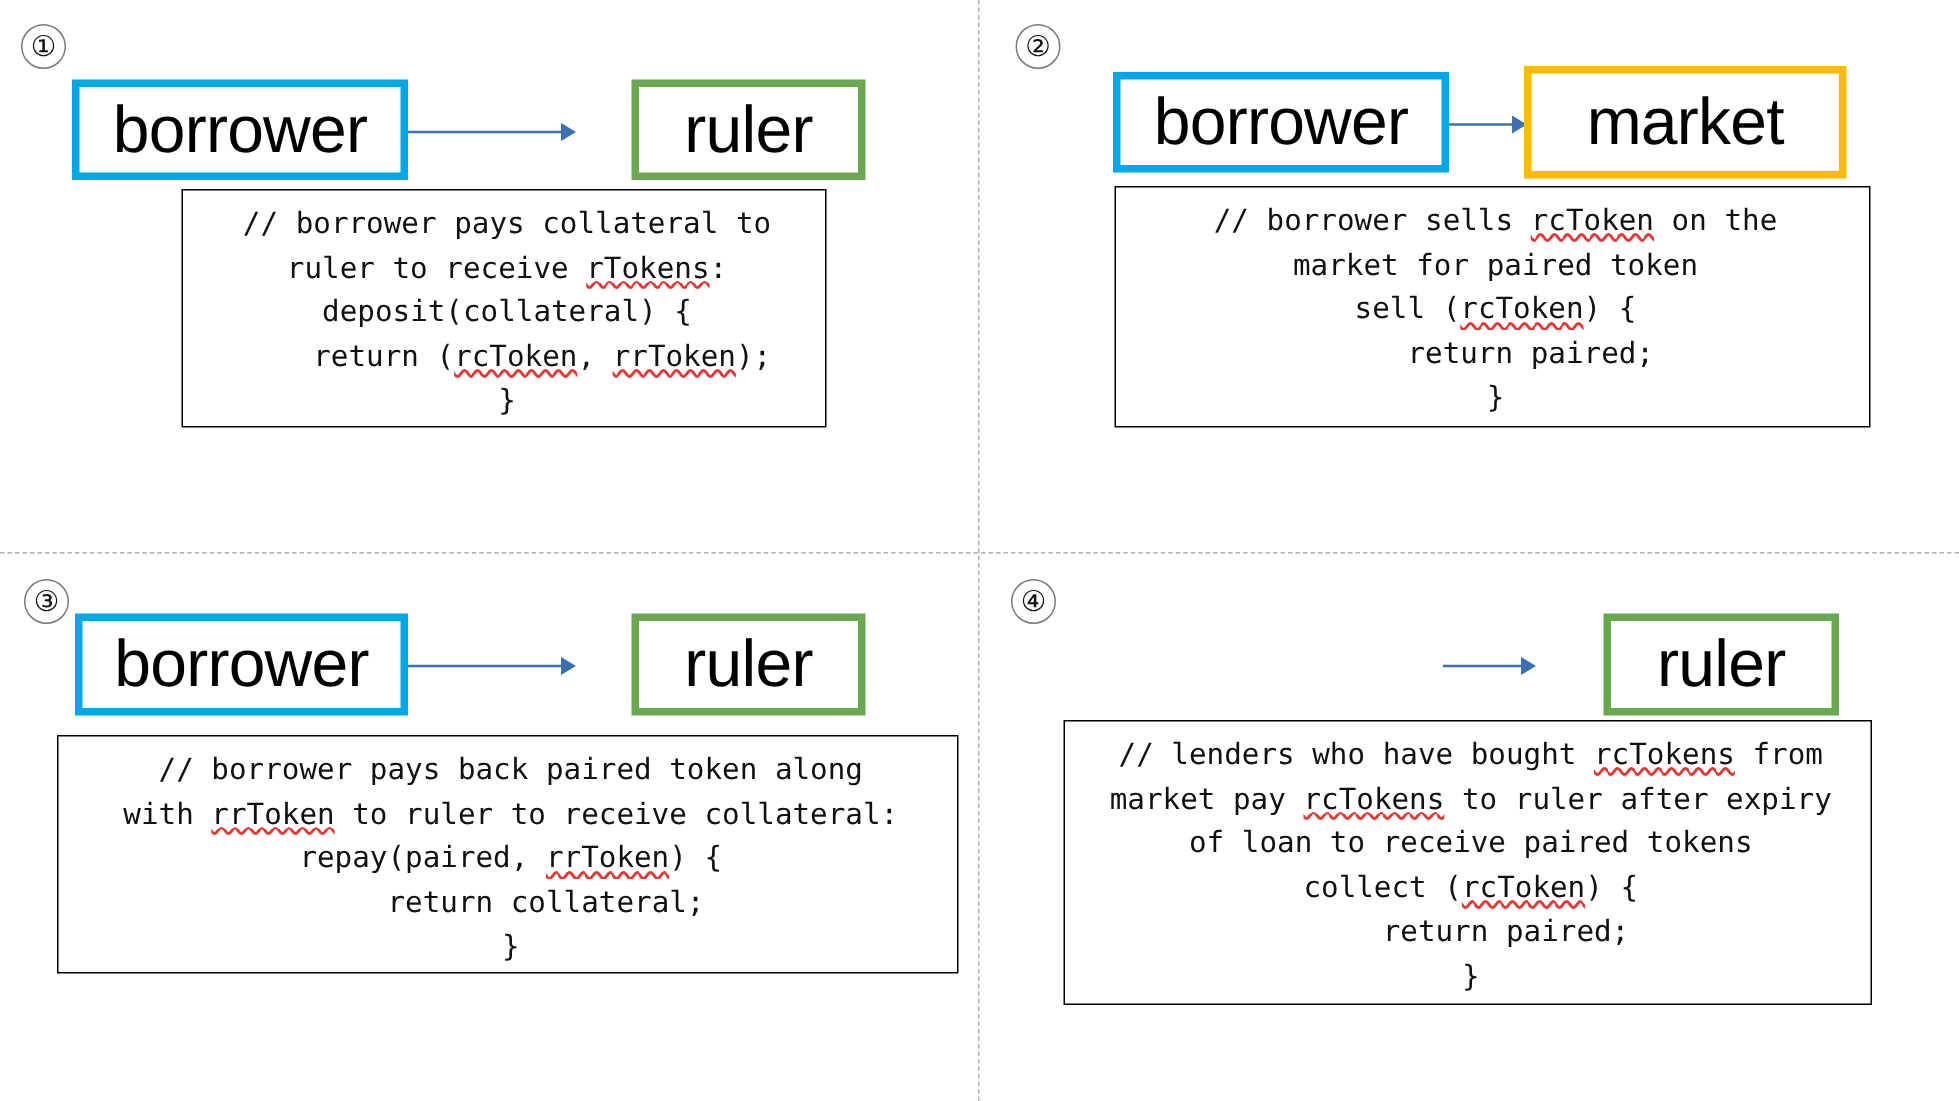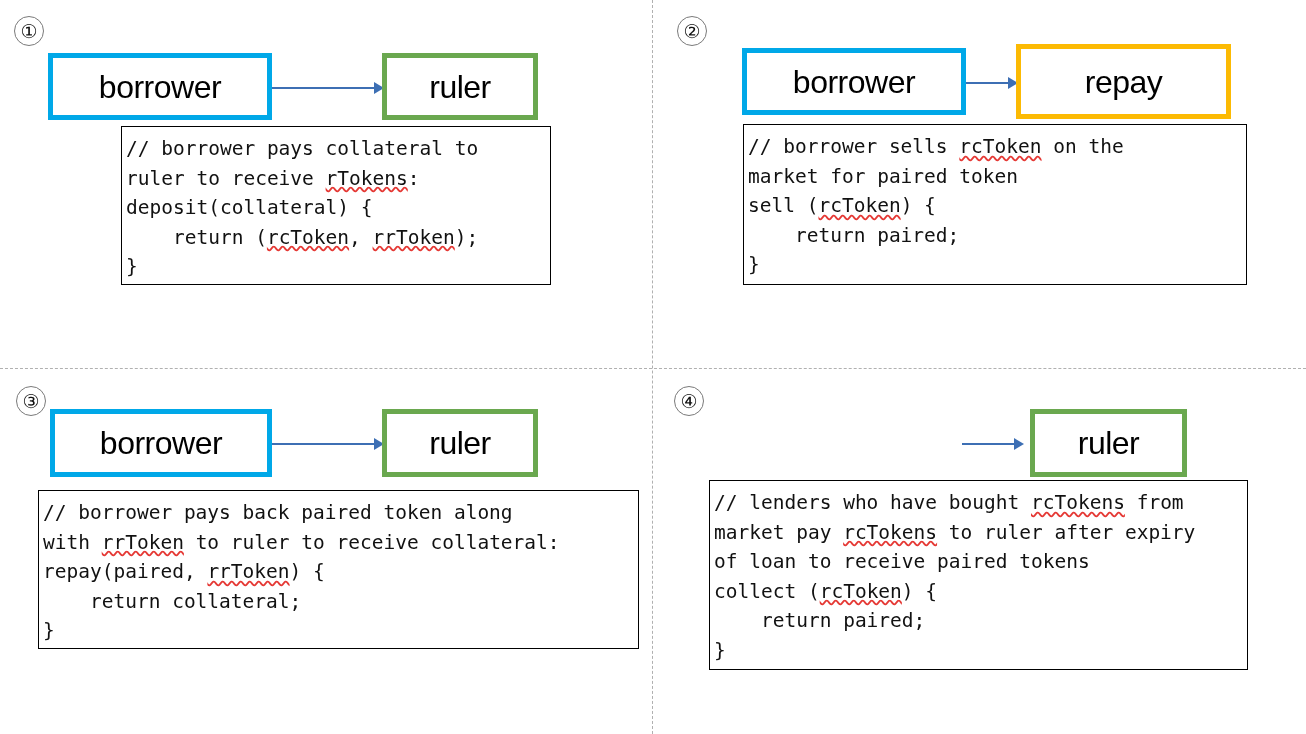--- a/index.html
+++ b/index.html
@@ -64,28 +64,28 @@
     position: absolute;
     box-sizing: border-box;
     background: #ffffff;
     border-style: solid;
     border-width: 5px;
     display: flex;
     align-items: center;
     justify-content: center;
     color: #000000;
     font-family: "Liberation Sans", sans-serif;
-    font-size: 32px;
+    font-size: 44px;
     font-weight: 400;
     letter-spacing: -0.5px;
     line-height: 1;
     white-space: nowrap;
   }
   .actor-box.blue   { border-color: #00a8e8; }
-  .actor-box.green  { border-color: #6aa84f; }
+  .actor-box.green  { border-color: #6aa84f; margin-left: 39px; }
   .actor-box.yellow { border-color: #fcba03; }
 
   
   .arrow-svg {
     position: absolute;
     overflow: visible;
   }
 
   
   .code-box {
@@ -93,20 +93,21 @@
     box-sizing: border-box;
     background: #ffffff;
     border: 1.5px solid #000000;
     color: #111111;
     font-family: "DejaVu Sans Mono", monospace;
     font-size: 19.5px;
     line-height: 29.5px;
     white-space: pre;
     padding: 7px 0 7px 4px;
     overflow: visible;
+    text-align: center;
   }
   .code-line { display: block; height: 29.5px; }
   .sp {
     text-decoration: underline wavy #e53935;
     text-decoration-skip-ink: none;
     text-underline-offset: 2px;
   }
 </style>
 </head>
 <body>
@@ -141,21 +142,21 @@
     <div class="actor-box blue" style="left:89px; top:48px; width:224px; height:67px;">
       <span>borrower</span>
     </div>
 
     <svg class="arrow-svg" style="left:313px; top:73px;" width="52" height="20" viewBox="0 0 52 20">
       <line x1="0" y1="10" x2="42" y2="10" stroke="#3d6fb4" stroke-width="1.8"></line>
       <polygon points="42,4 52,10 42,16" fill="#3d6fb4"></polygon>
     </svg>
 
     <div class="actor-box yellow" style="left:363px; top:44px; width:215px; height:75px;">
-      <span>repay</span>
+      <span>market</span>
     </div>
 
     <div class="code-box" id="code2" style="left:90px; top:124px; width:504px; height:161px;"><span class="code-line"><span>// borrower sells </span><span class="sp">rcToken</span><span> on the</span></span><span class="code-line"><span>market for paired token</span></span><span class="code-line"><span>sell (</span><span class="sp">rcToken</span><span>) {</span></span><span class="code-line"><span>    return paired;</span></span><span class="code-line"><span>}</span></span></div>
   </div>
 
   <div class="quadrant" id="q3">
     <div class="step-marker" style="left:16px; top:17px;">③</div>
 
     <div class="actor-box blue" style="left:50px; top:40px; width:222px; height:68px;">
       <span>borrower</span>

